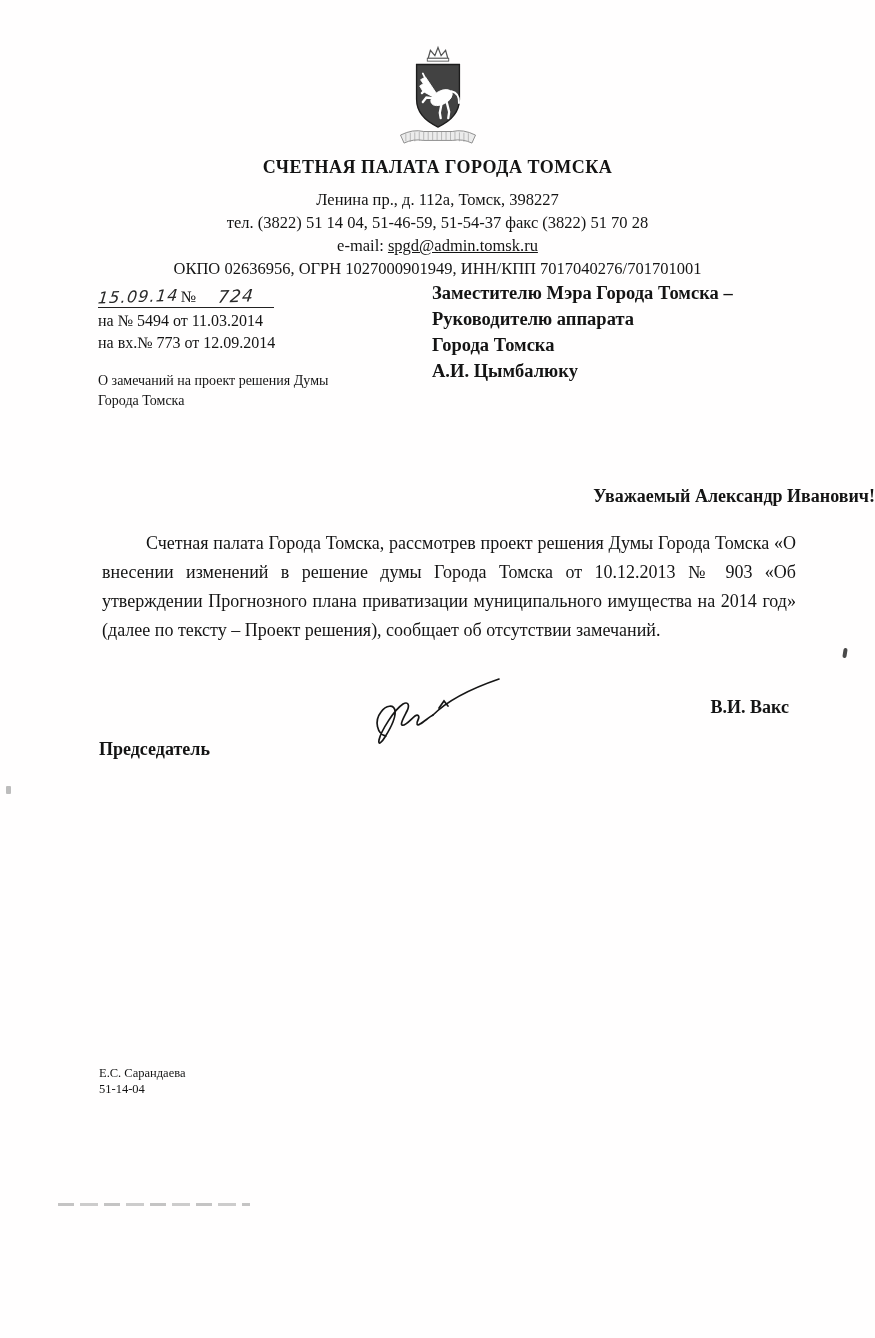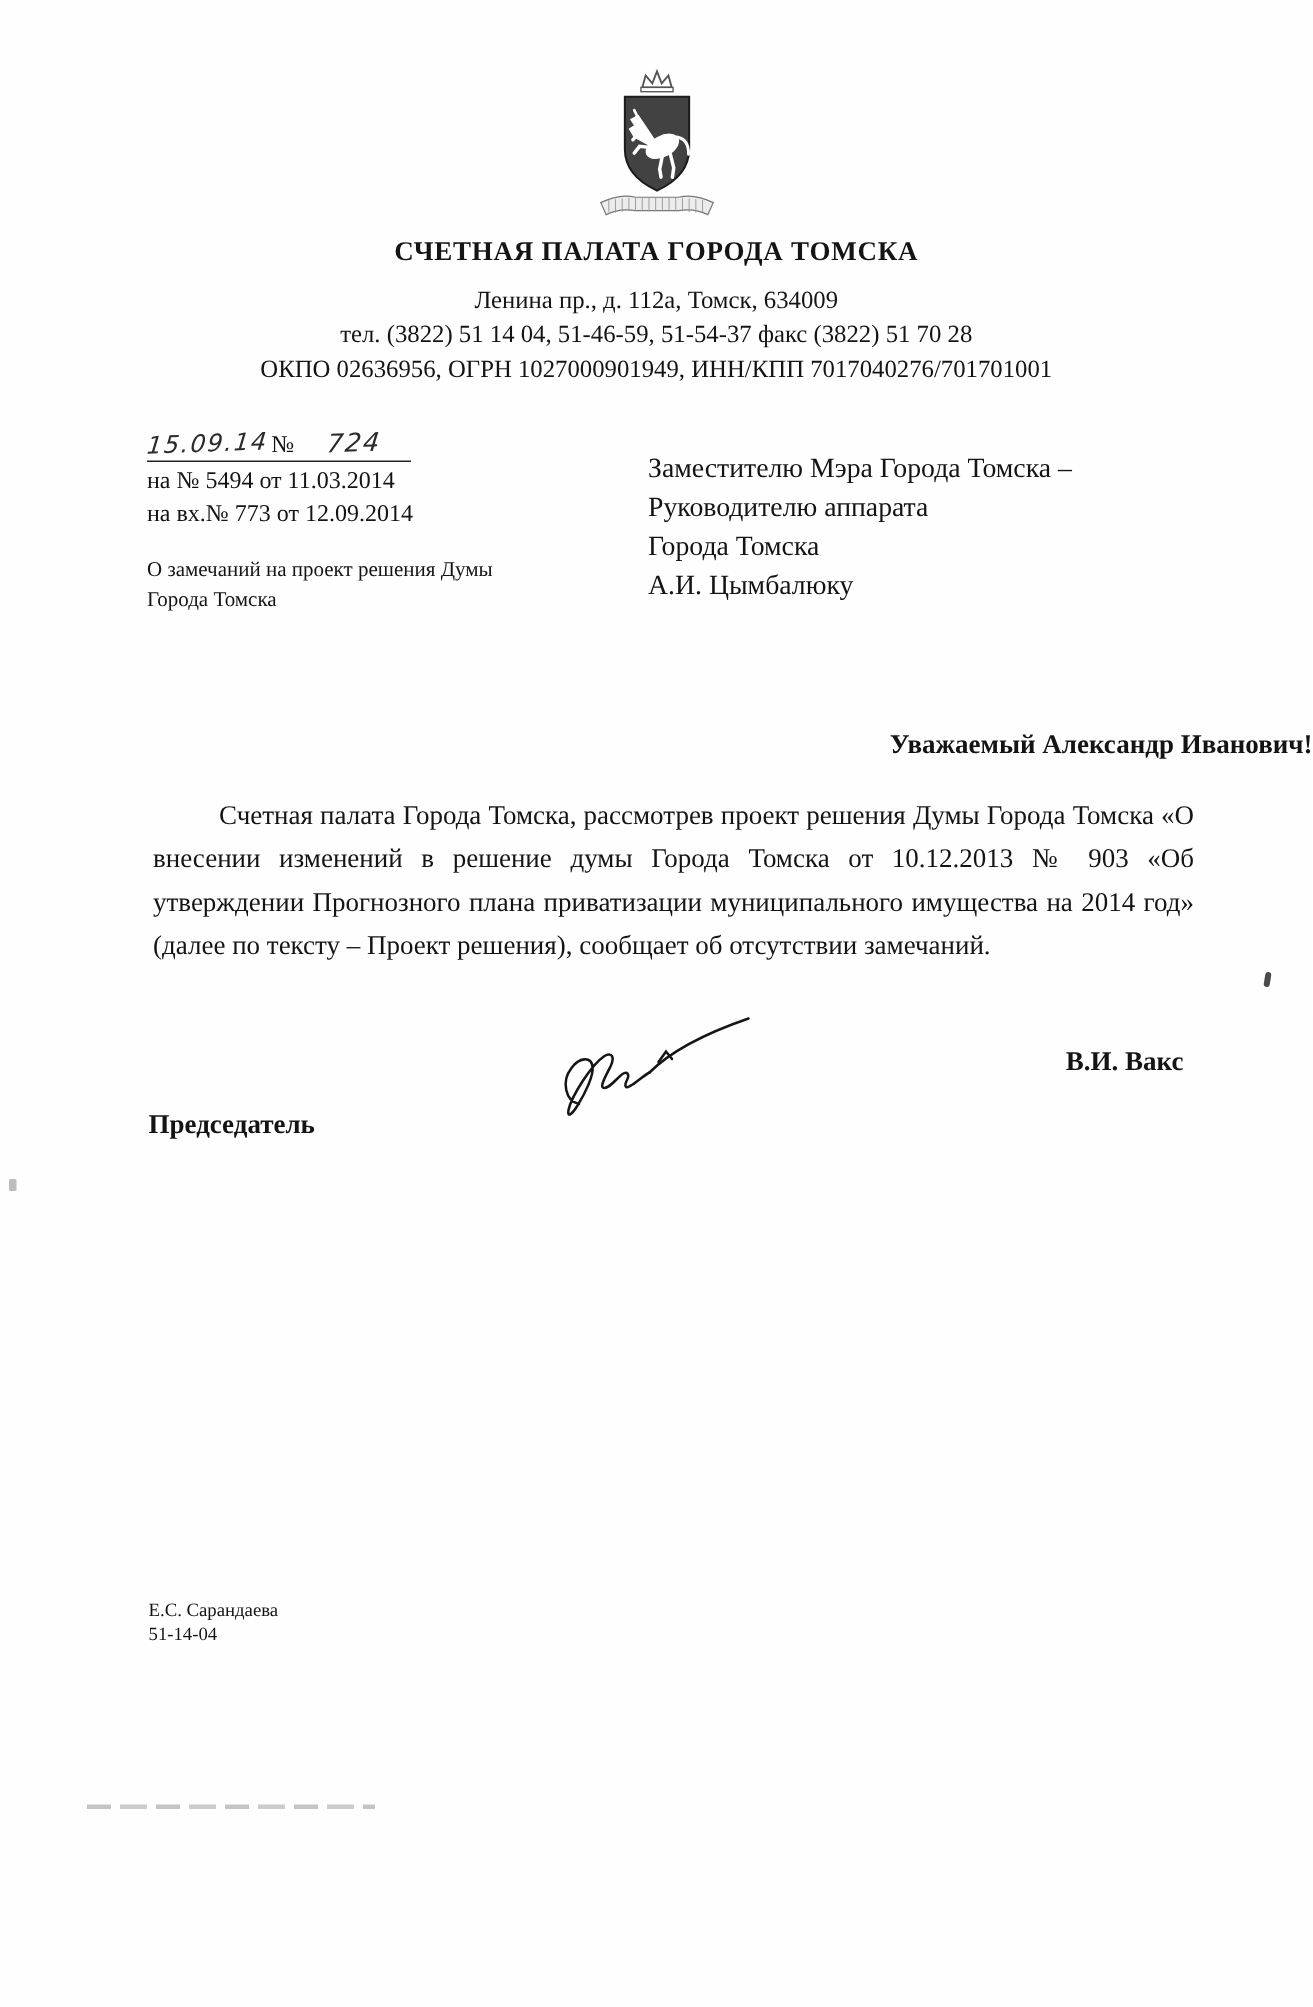--- a/index.html
+++ b/index.html
@@ -25,22 +25,22 @@
   .hand {
     font-family:"DejaVu Sans", sans-serif; font-style:italic; font-size:16px;
     color:#2a2a2a; letter-spacing:1.2px; display:inline-block; transform:rotate(-2deg) skewX(-8deg);
   }
   .num-sign { font-size:16px; margin-left:2px; }
   .hand-number { margin-left:22px; font-size:17px; }
   .reply-line { font-size:16px; line-height:22px; }
   .reply-first { margin-top:2px; }
   .subject { margin-top:17px; font-size:14px; line-height:20px; width:262px; }
   .addressee {
-    position:absolute; left:432px; top:300px; width:345px;
-    font-size:18.5px; line-height:26px;
+    position:absolute; left:432px; top:280px; width:345px;
+    font-size:18.5px; line-height:26px;font-weight:bold;
   }
   .addressee span { display:block; }
   .salutation {
     position:absolute; top:486px; left:0; width:100%; text-align:right;
     font-weight:bold; font-size:18px;
   }
   .body-par {
     position:absolute; left:102px; top:529px; width:694px;
     font-size:18px; line-height:29px; text-align:justify; text-indent:44px;
   }
@@ -87,22 +87,23 @@
       </g>
 
       <path d="M8,102 q14,-7 26,-4 h32 q12,-3 26,4 l-4,9 q-10,-5 -22,-3 h-32 q-12,-2 -22,3 z" fill="#ececec" stroke="#777" stroke-width="0.9"></path>
       <path d="M14,100 v9 M19,99.5 v10 M24,99 v10 M29,98.5 v10 M34,98.5 v10 M39,98.5 v10 M44,98.5 v10 M49,98.5 v10 M54,98.5 v10 M59,98.5 v10 M64,98.5 v10 M69,98.5 v10 M74,99 v10 M79,99.5 v10 M84,100 v9" stroke="#999" stroke-width="0.7" fill="none"></path>
     </svg>
   </div>
 
   <div class="org-name">СЧЕТНАЯ ПАЛАТА ГОРОДА ТОМСКА</div>
 
   <div class="address-block">
-    <div>Ленина пр., д. 112а, Томск, 634009</div>
+    <div>Ленина пр., д. 112а, Томск, 398227</div>
     <div>тел. (3822) 51 14 04, 51-46-59, 51-54-37 факс (3822) 51 70 28</div>
+    <div><span>e-mail: </span><span class="email-link">spgd@admin.tomsk.ru</span></div>
     <div>ОКПО 02636956, ОГРН 1027000901949, ИНН/КПП 7017040276/701701001</div>
   </div>
 
   <div class="ref-block">
     <div class="hand-row">
       <span class="hand">15.09.14</span>
       <span class="num-sign">№</span>
       <span class="hand hand-number">724</span>
     </div>
     <div class="reply-line reply-first">на  № 5494 от  11.03.2014</div>

